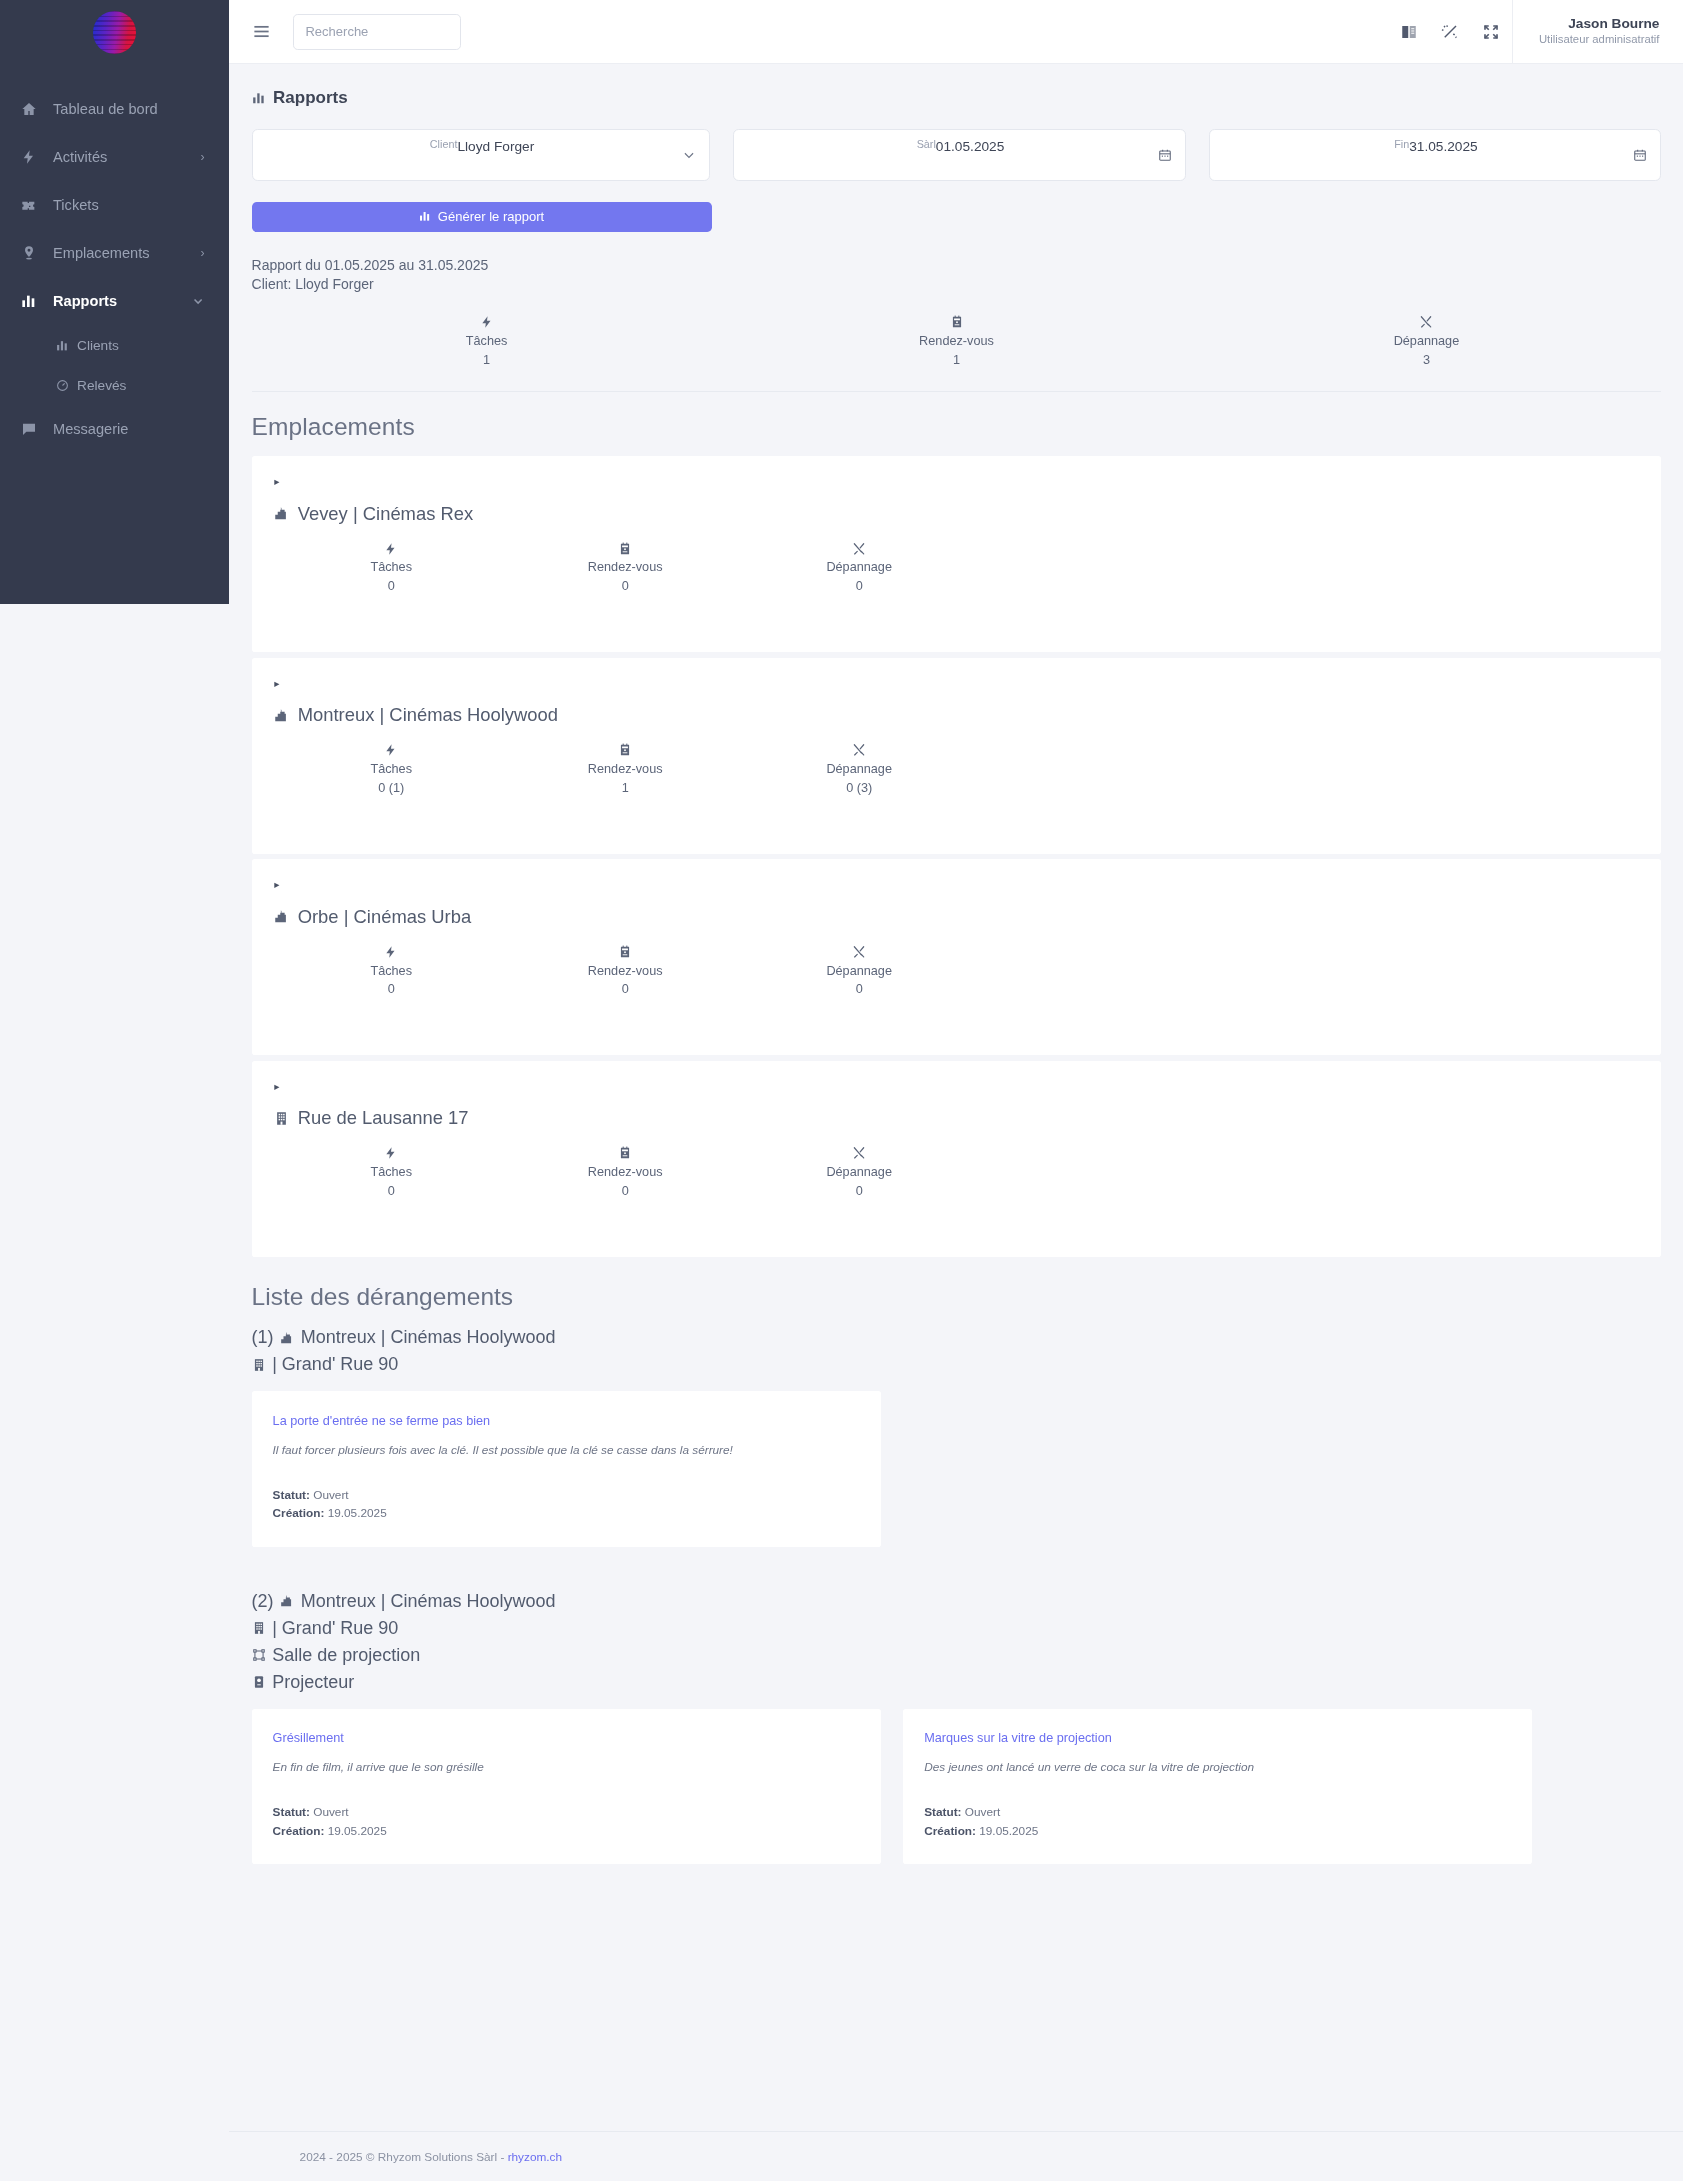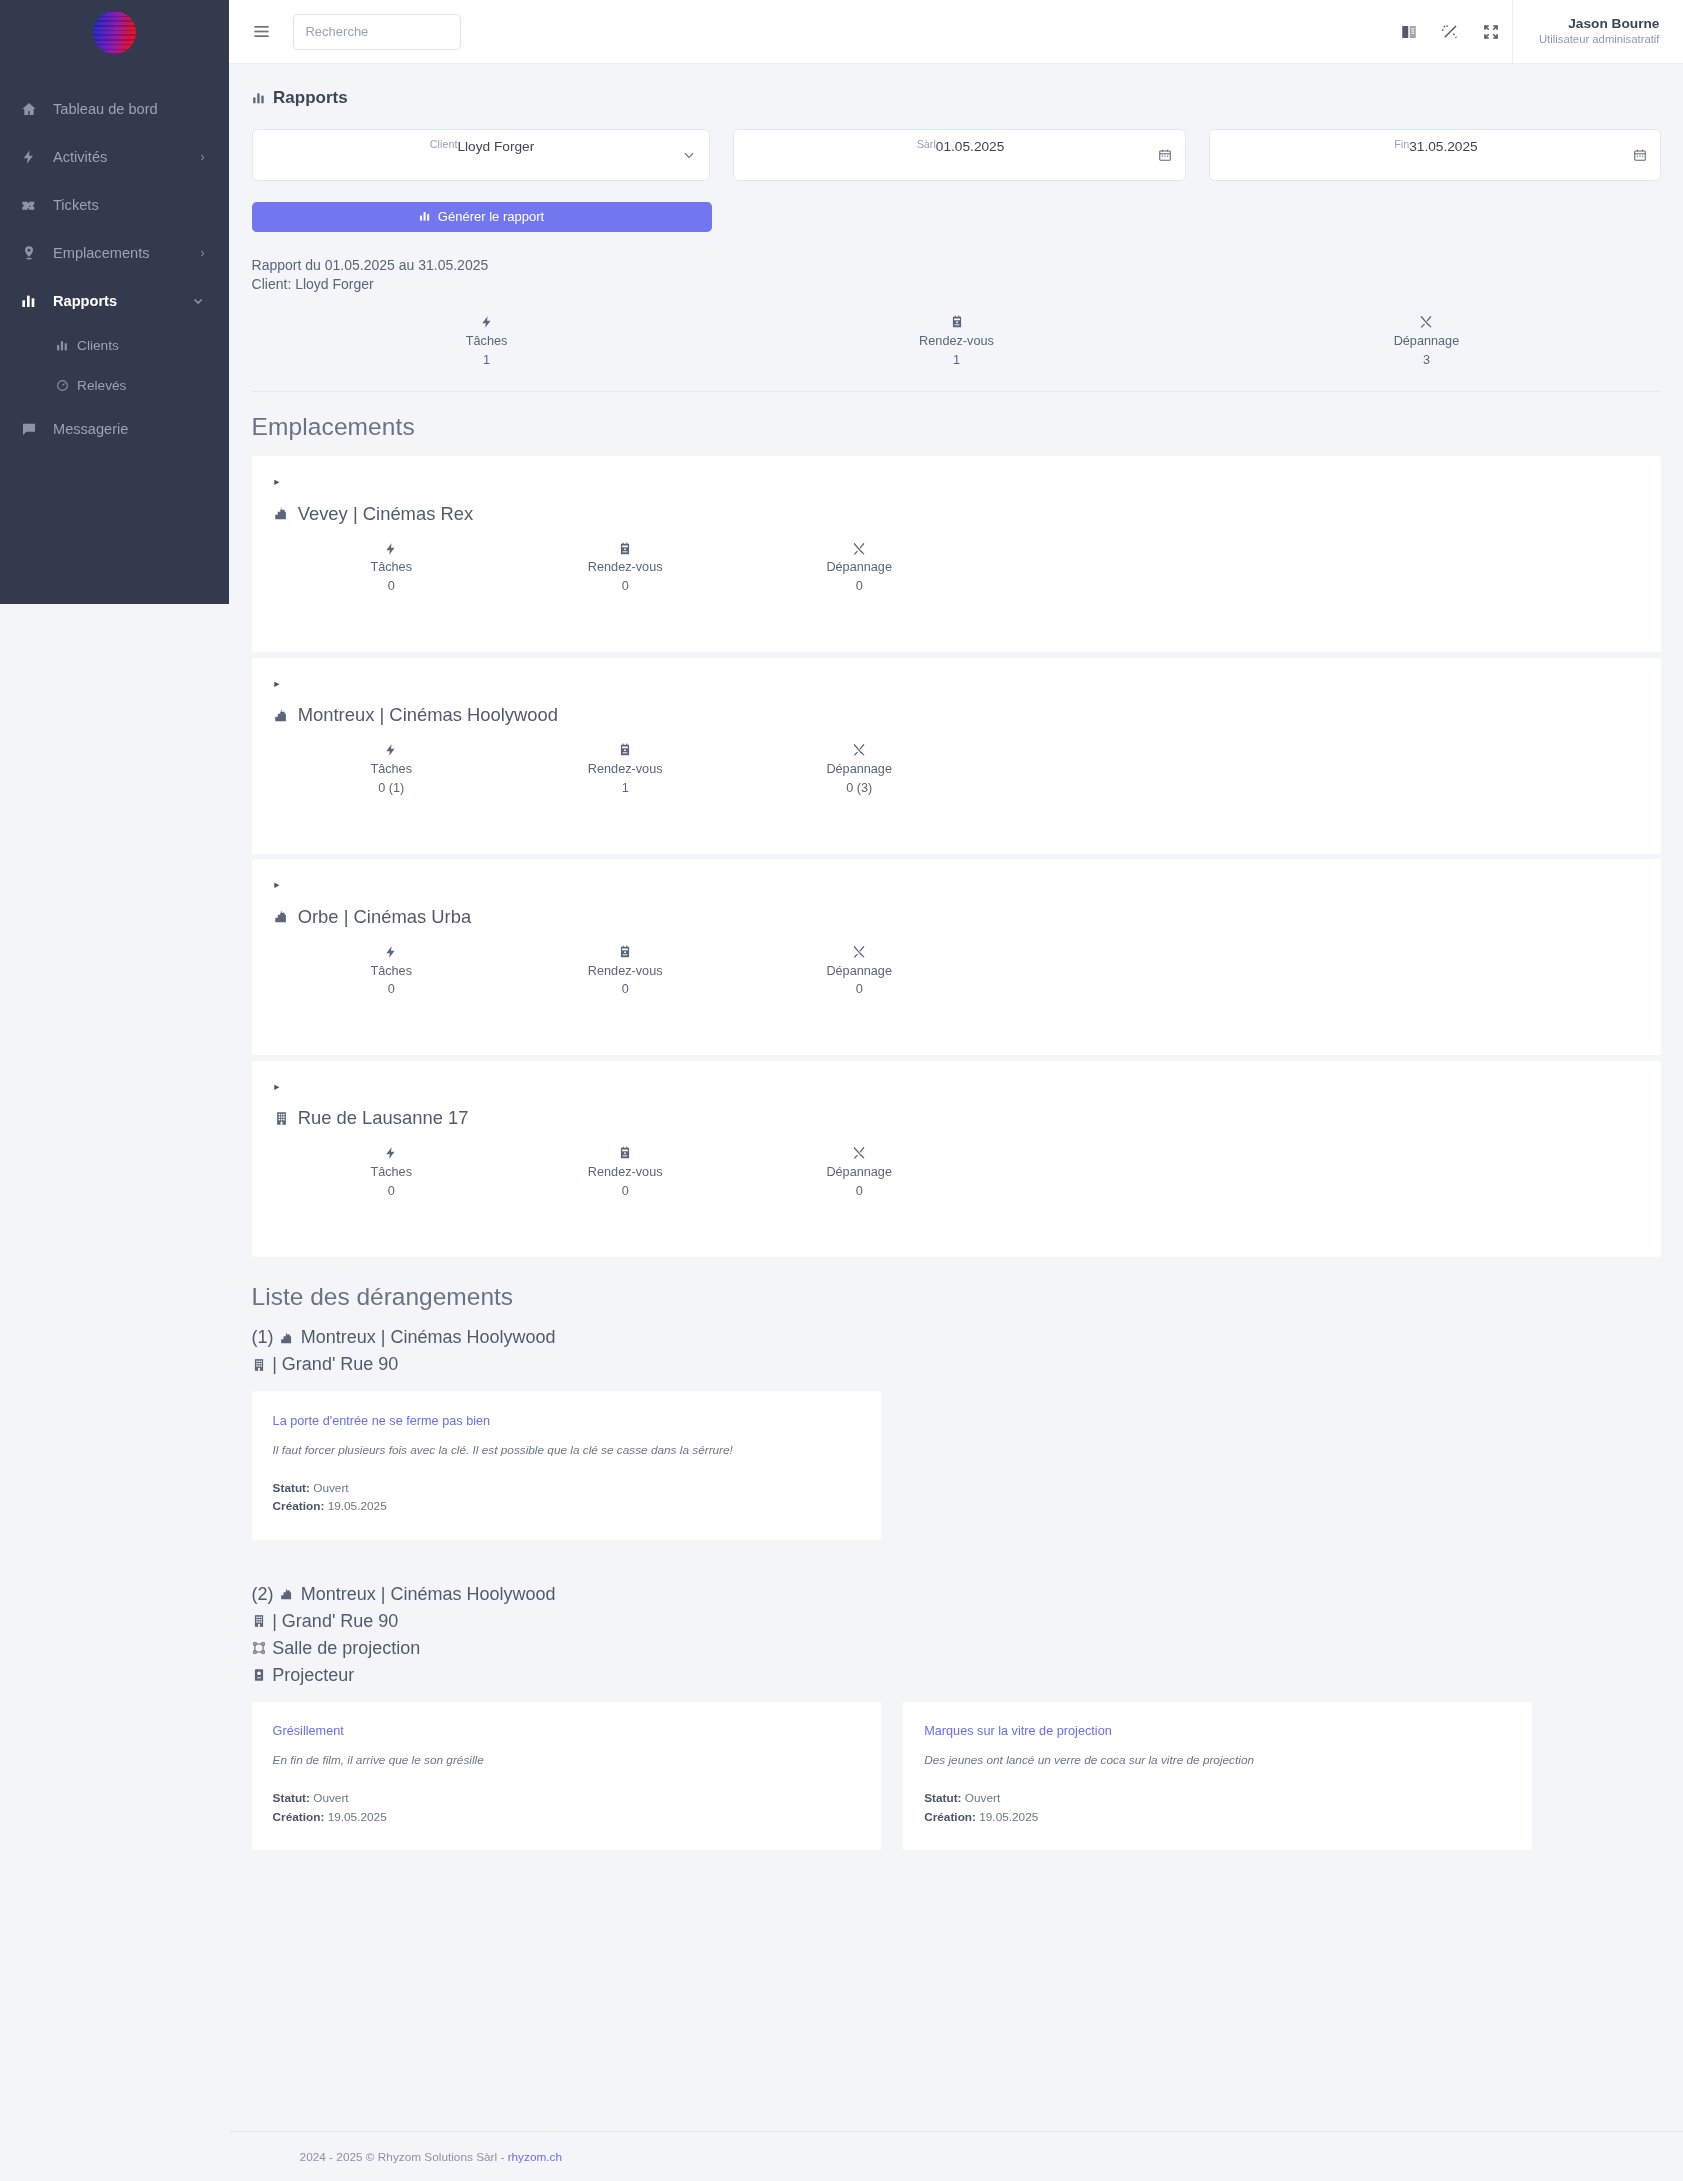--- a/index.html
+++ b/index.html
@@ -166,21 +166,21 @@
   .der-head .hico { color: #5c6579; display: flex; }
   .der-cards { display: flex; gap: 22.6px; margin-top: 13px; }
   .der-card {
     background: #ffffff; border-radius: 2.8px; width: 629px;
     padding: 22.6px 21px 24.5px 21px; min-height: 128px;
   }
   .der-card-title { color: #6a6ef0; font-size: 12.7px; }
   .der-card-desc {
     color: #6e7587; font-size: 11.8px; font-style: italic; margin-top: 15px;
   }
-  .der-meta { margin-top: 22px; font-size: 11.8px; color: #6e7587; line-height: 1.55; }
+  .der-meta { margin-top: 29px; font-size: 11.8px; color: #6e7587; line-height: 1.55; }
   .der-meta b { color: #4c5468; font-weight: 700; }
 
   
   #footer {
     position: absolute; left: 229px; right: 0; bottom: 0; height: 51px;
     border-top: 0.9px solid #e7eaf0; display: flex; align-items: center;
     padding-left: 22.6px; background: #f4f5f9;
   }
   #footer-text { font-size: 11.8px; color: #8b92a3; margin-left: 48px; }
   #footer-link { color: #6a6ef0; text-decoration: none; }

